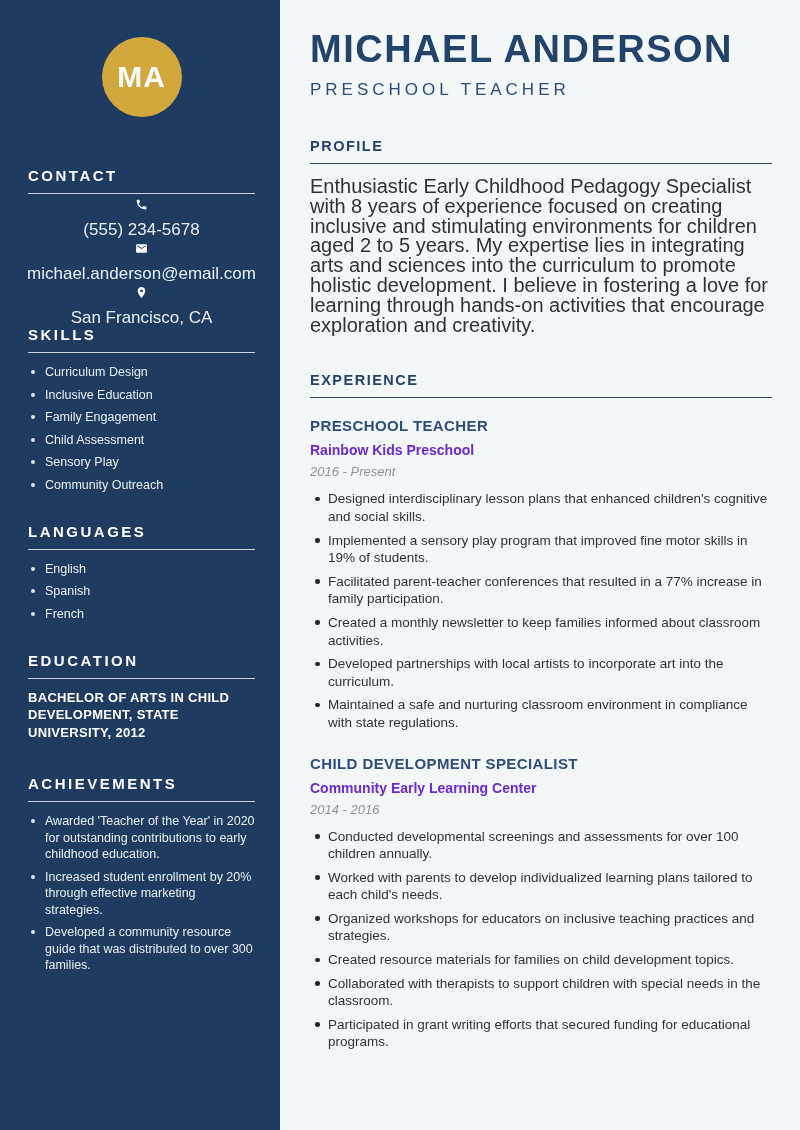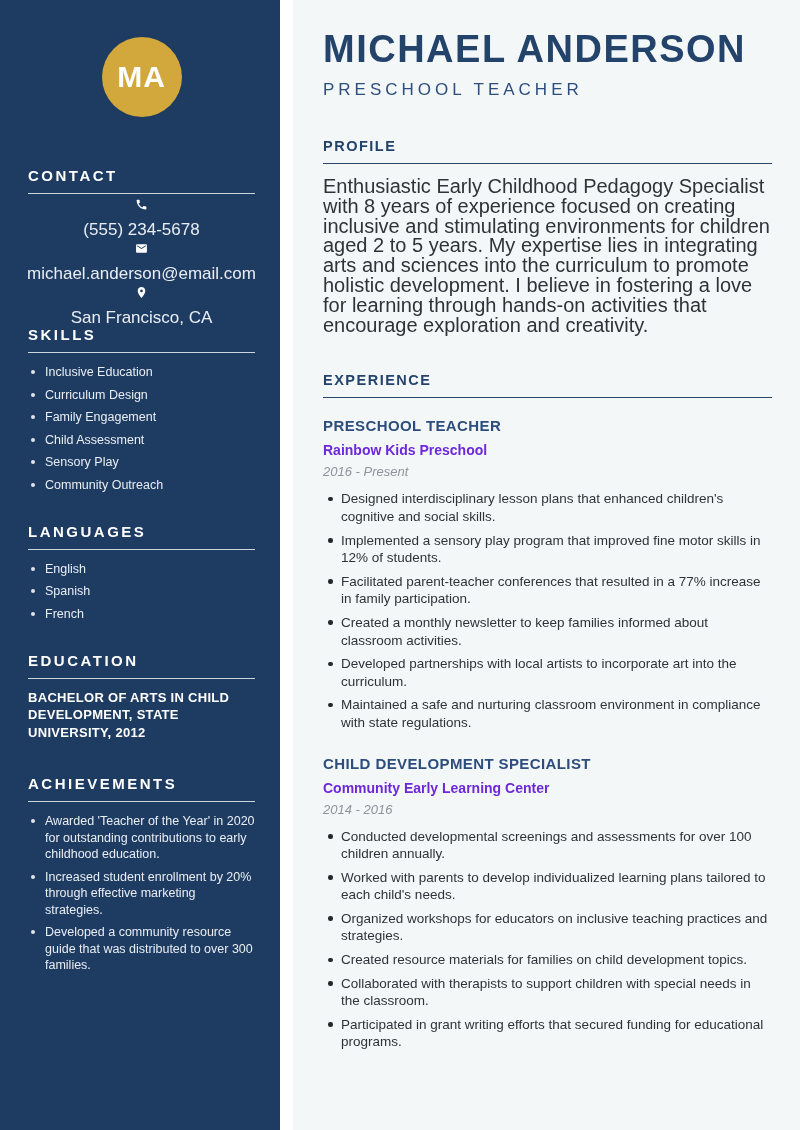--- a/index.html
+++ b/index.html
@@ -11,21 +11,21 @@
     --body-text:#2e3338;
     --muted-text:#8e939c;
     --sidebar-text:#e9eef4;
   }
   *{margin:0;padding:0;box-sizing:border-box;}
   html,body{width:800px;height:1130px;}
   body{
     font-family:"Liberation Sans","DejaVu Sans",sans-serif;
     overflow:hidden;
   }
-  .page{display:flex;width:800px;height:847px;gap:13px;}
+  .page{display:flex;width:800px;height:847px;}
 
   
   .sidebar{
     width:280px;height:1130px;flex:0 0 280px;
     background:var(--sidebar-bg,#1e3b61);
     color:var(--sidebar-text,#e9eef4);
     padding:37px 25px 40px 28px;
   }
   .avatar{
     width:80px;height:80px;border-radius:50%;
@@ -146,22 +146,22 @@
           </svg>
           <span>San Francisco, CA</span>
         </div>
       </div>
     </section>
 
     <section class="side-section mt-skills">
       <h2 class="side-heading">SKILLS</h2>
       <div class="side-rule"></div>
       <ul class="side-list">
+          <li>Curriculum Design</li>
           <li>Inclusive Education</li>
-          <li>Curriculum Design</li>
           <li>Family Engagement</li>
           <li>Child Assessment</li>
           <li>Sensory Play</li>
           <li>Community Outreach</li>
         </ul>
     </section>
 
     <section class="side-section mt-lang">
       <h2 class="side-heading">LANGUAGES</h2>
       <div class="side-rule"></div>
@@ -204,21 +204,21 @@
     <section class="main-section">
       <h2 class="main-heading">EXPERIENCE</h2>
       <div class="main-rule"></div>
 
       <article class="job">
         <h3 class="job-title">PRESCHOOL TEACHER</h3>
         <div class="job-company">Rainbow Kids Preschool</div>
         <div class="job-dates">2016 - Present</div>
         <ul class="bullet-list">
             <li>Designed interdisciplinary lesson plans that enhanced children's cognitive and social skills.</li>
-            <li>Implemented a sensory play program that improved fine motor skills in 12% of students.</li>
+            <li>Implemented a sensory play program that improved fine motor skills in 19% of students.</li>
             <li>Facilitated parent-teacher conferences that resulted in a 77% increase in family participation.</li>
             <li>Created a monthly newsletter to keep families informed about classroom activities.</li>
             <li>Developed partnerships with local artists to incorporate art into the curriculum.</li>
             <li>Maintained a safe and nurturing classroom environment in compliance with state regulations.</li>
           </ul>
       </article>
 
       <article class="job">
         <h3 class="job-title">CHILD DEVELOPMENT SPECIALIST</h3>
         <div class="job-company">Community Early Learning Center</div>

